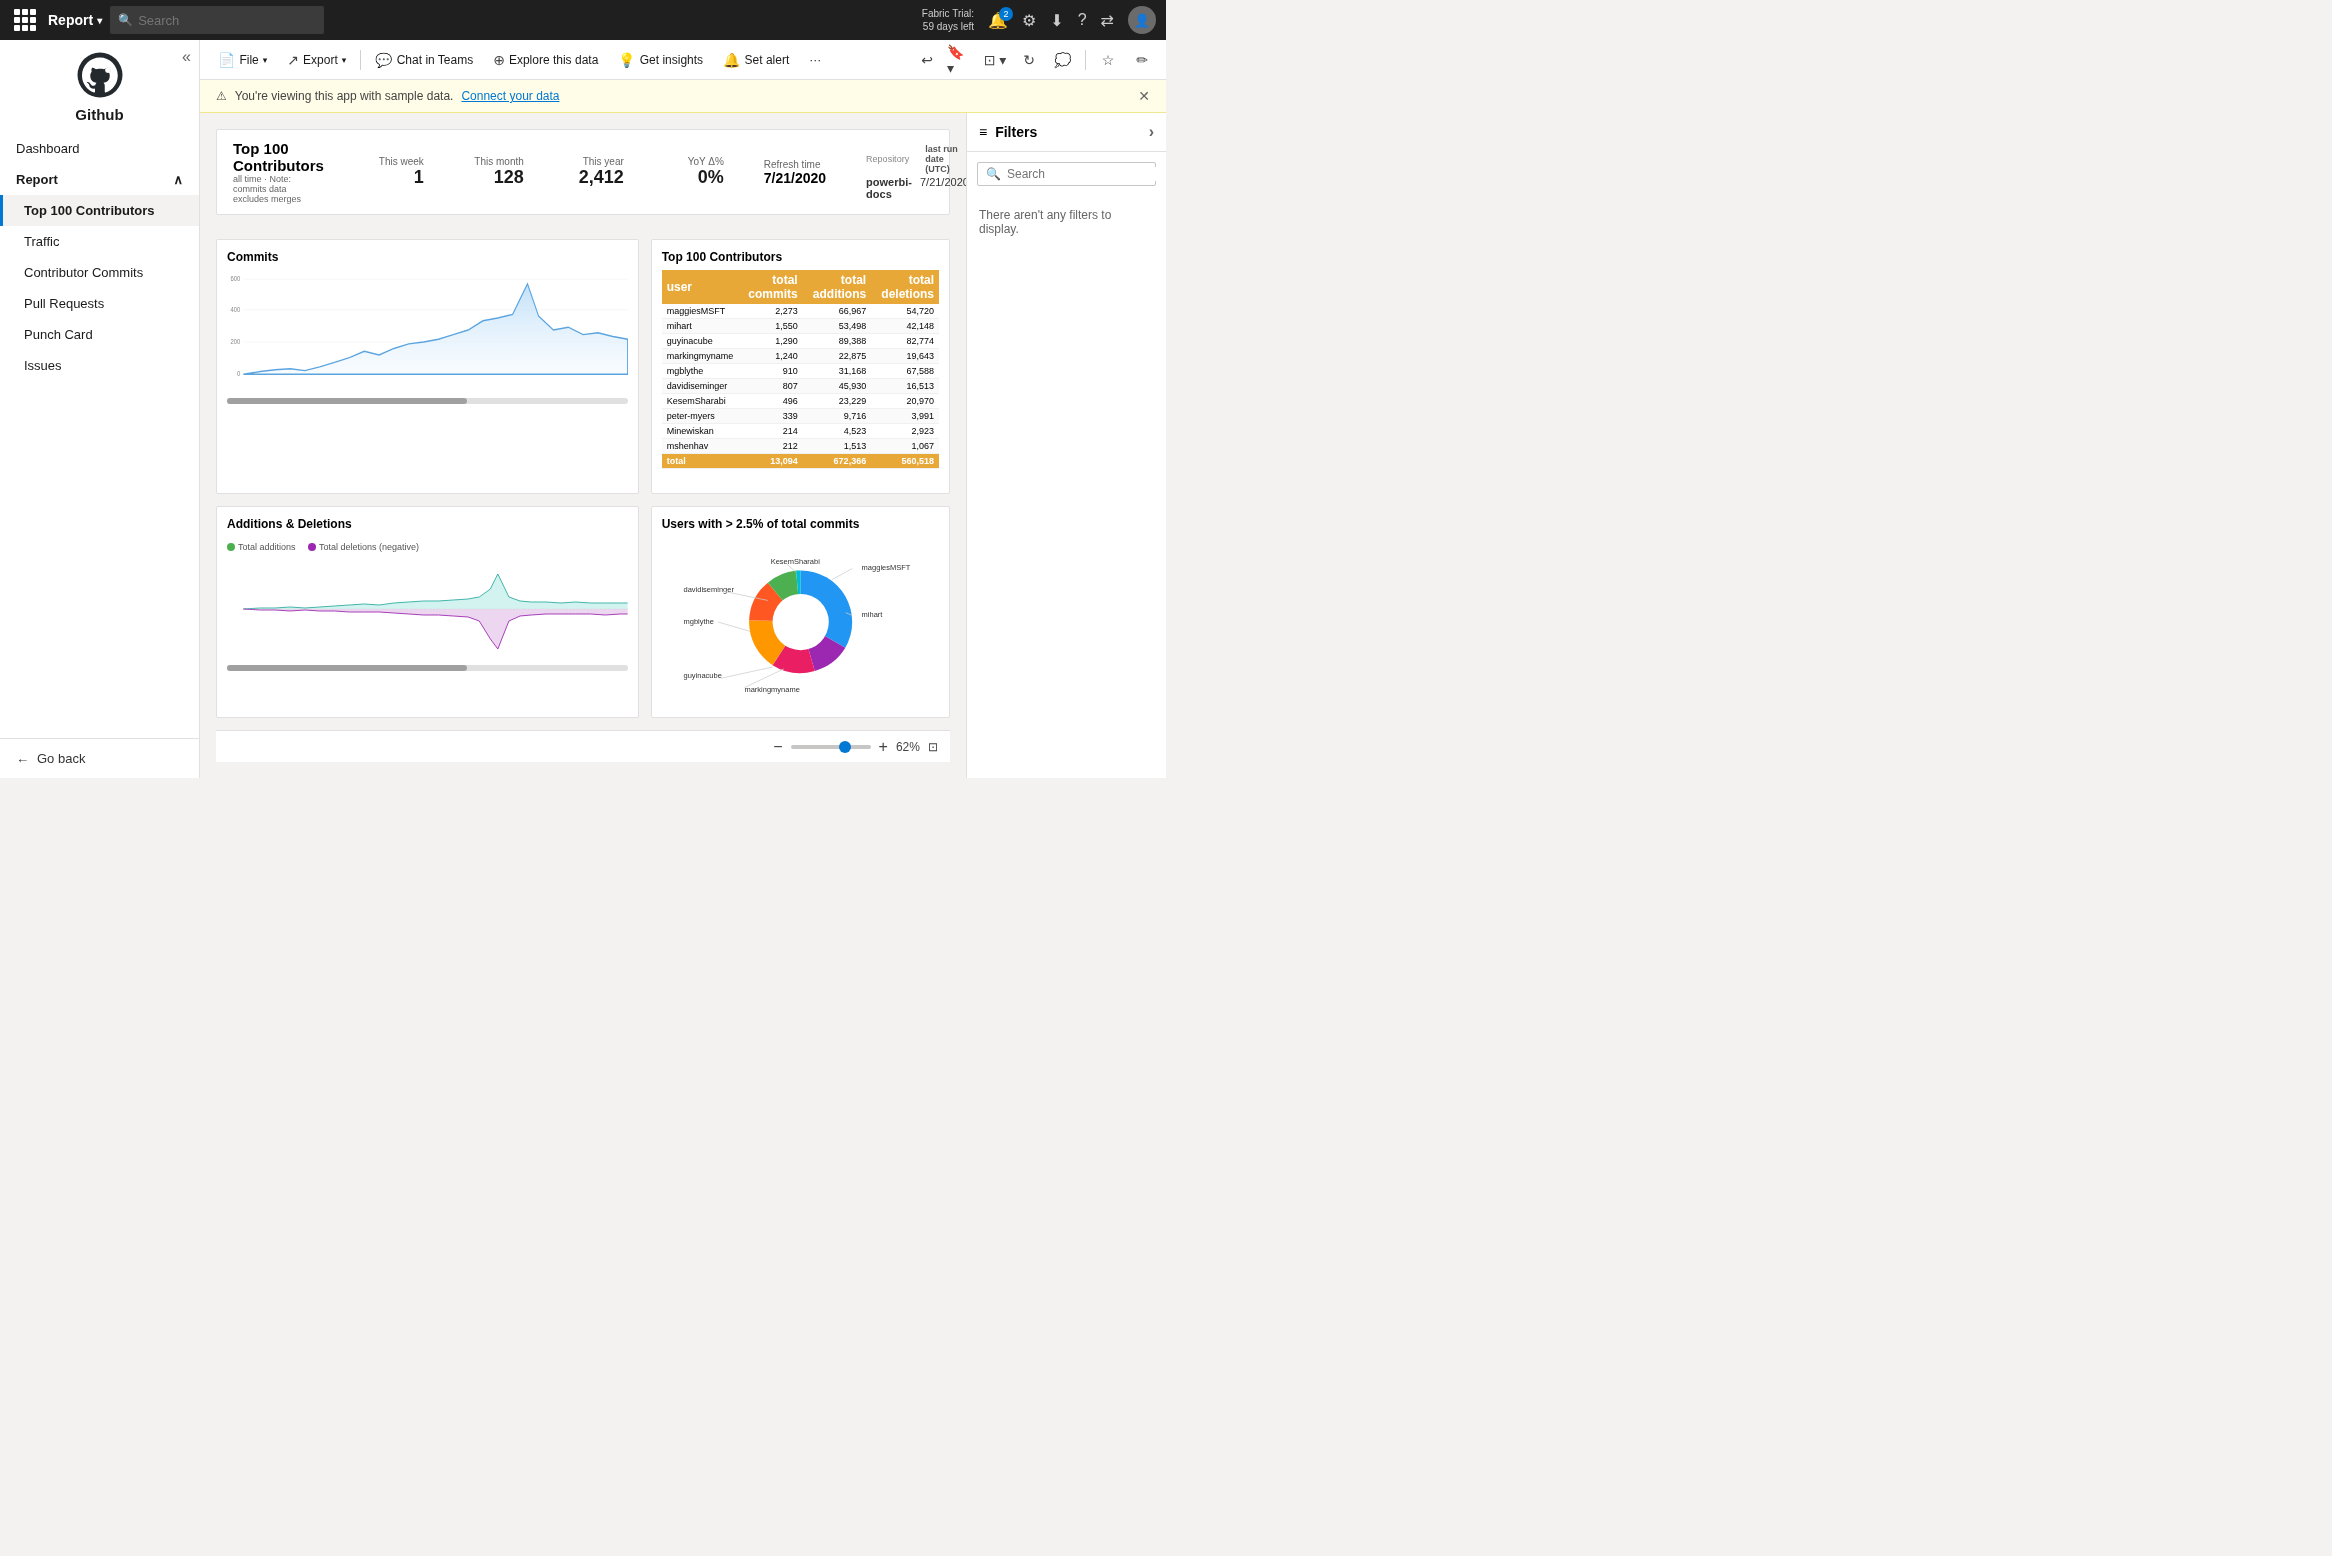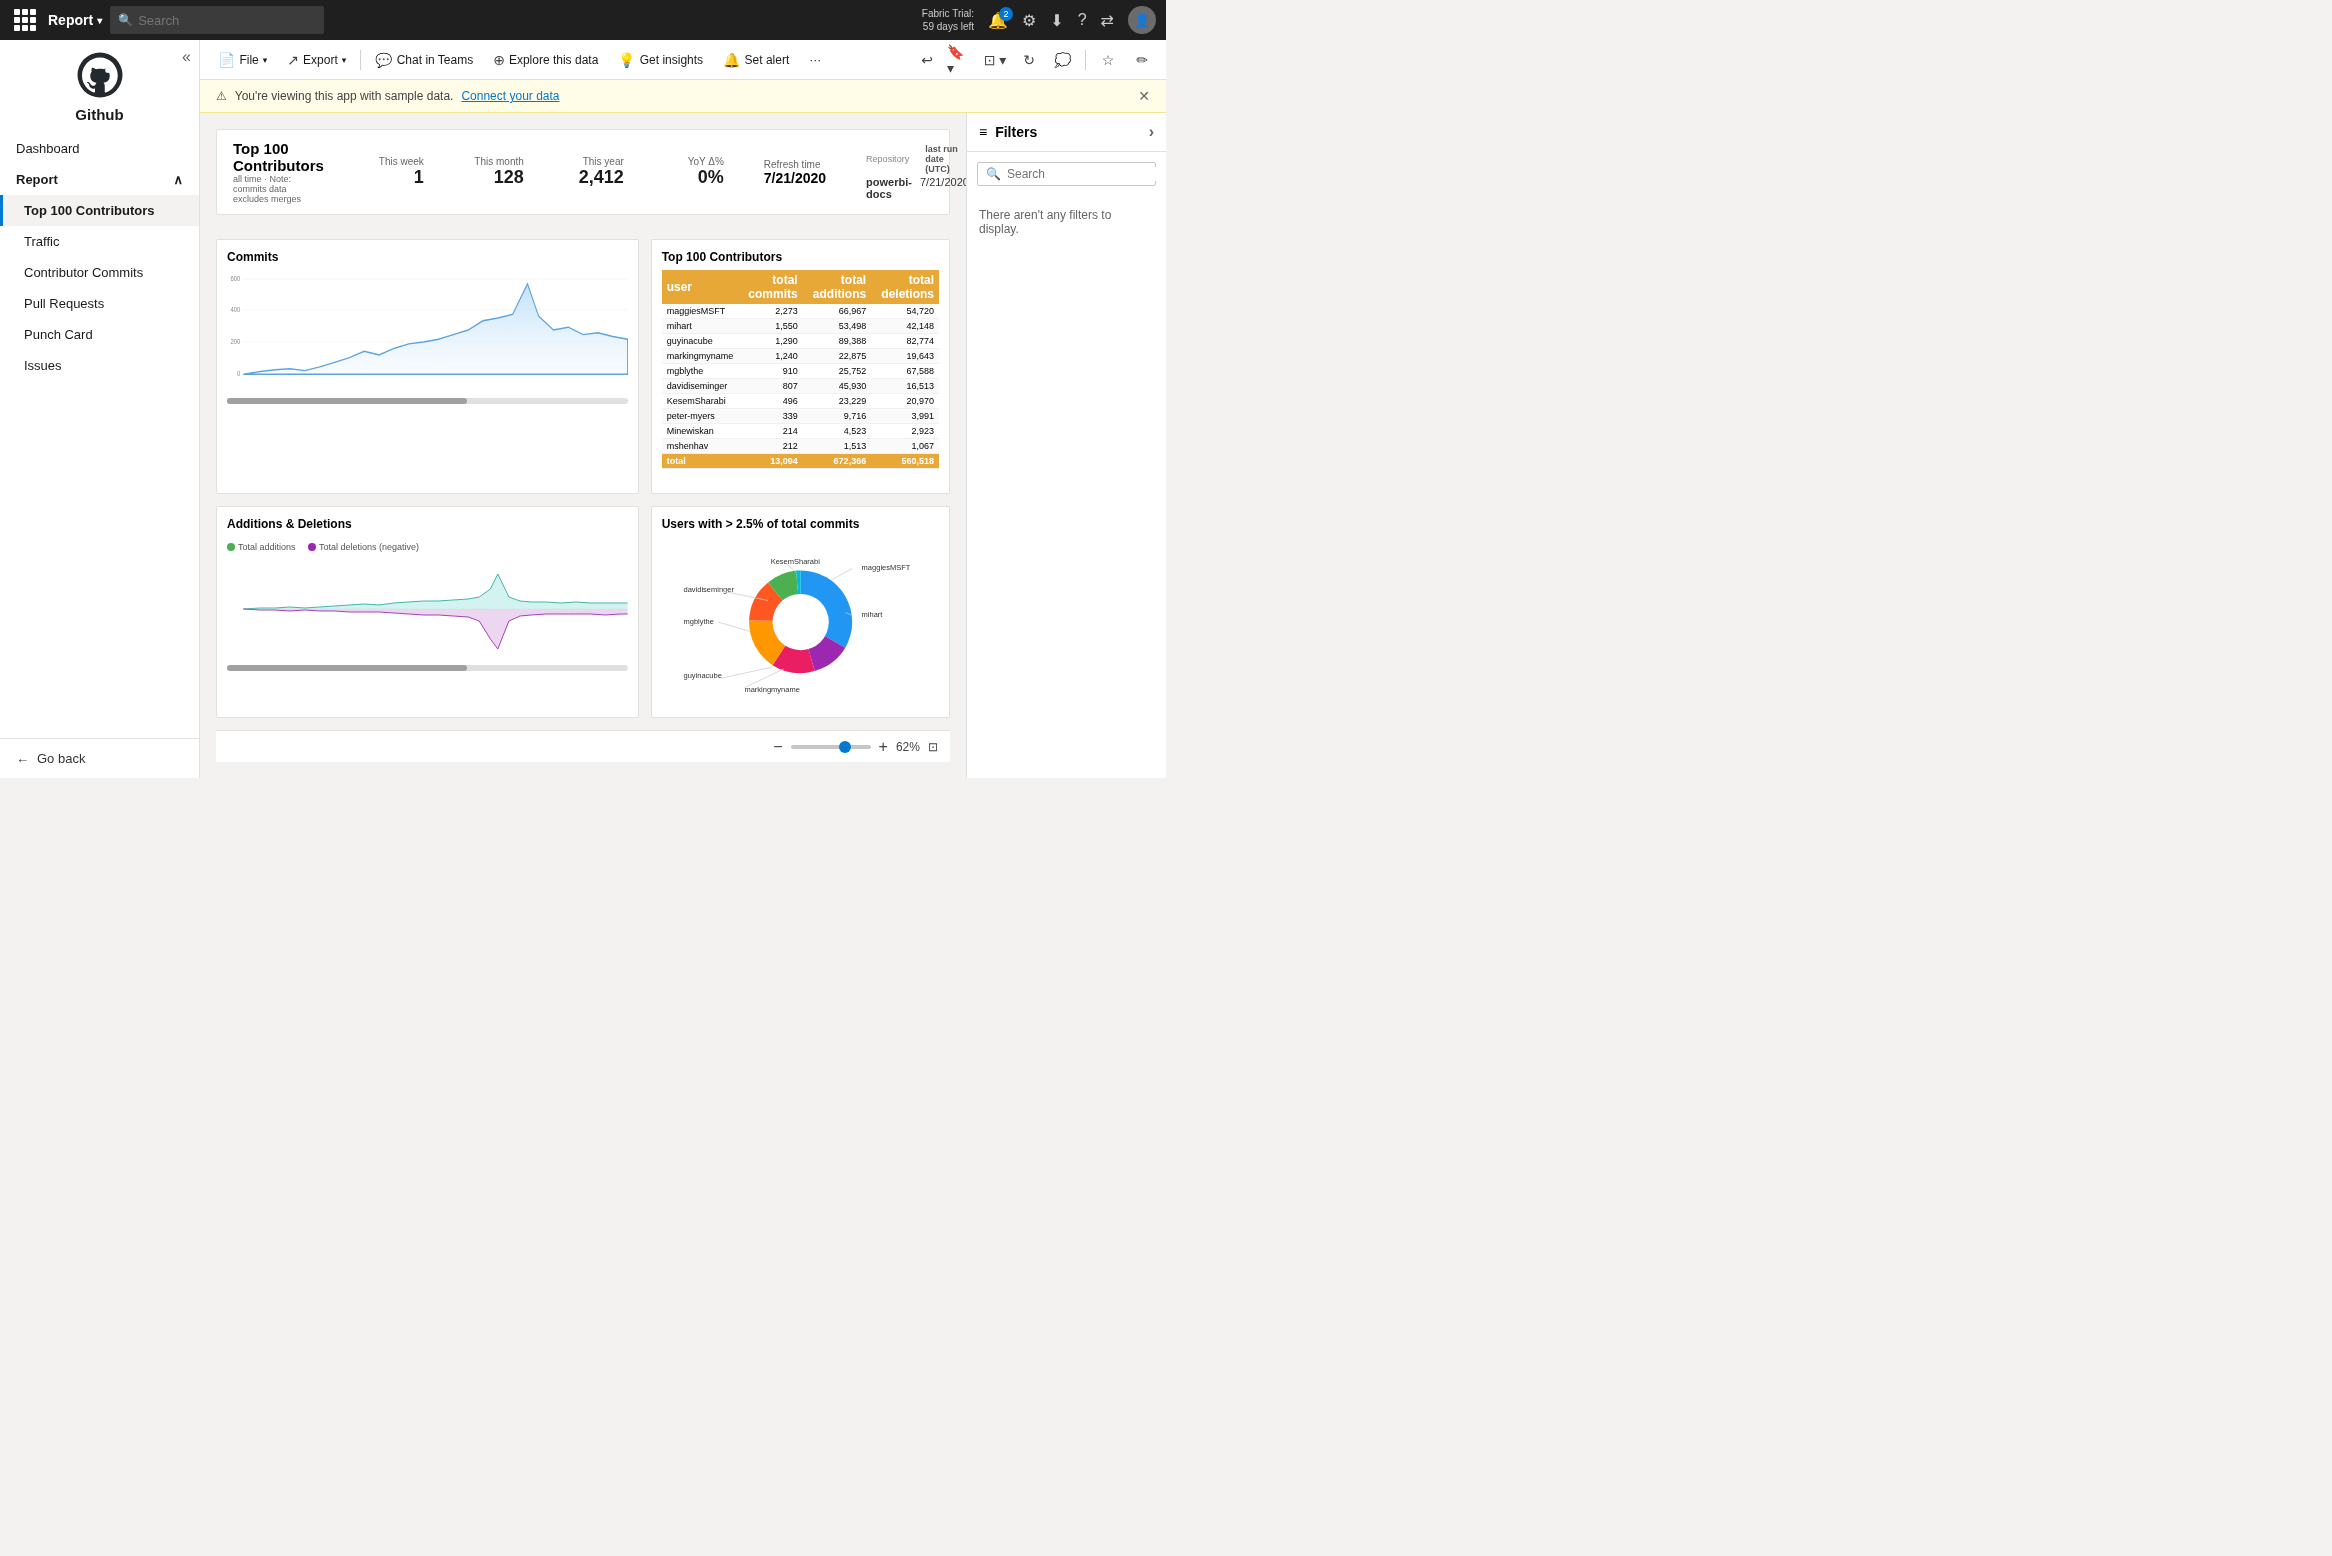--- a/index.html
+++ b/index.html
@@ -729,21 +729,21 @@
     </tr>
                   <tr>
       <td>markingmyname</td>
       <td style="text-align:right;">1,240</td>
       <td style="text-align:right;">22,875</td>
       <td style="text-align:right;">19,643</td>
     </tr>
                   <tr>
       <td>mgblythe</td>
       <td style="text-align:right;">910</td>
-      <td style="text-align:right;">25,752</td>
+      <td style="text-align:right;">31,168</td>
       <td style="text-align:right;">67,588</td>
     </tr>
                   <tr>
       <td>davidiseminger</td>
       <td style="text-align:right;">807</td>
       <td style="text-align:right;">45,930</td>
       <td style="text-align:right;">16,513</td>
     </tr>
                   <tr>
       <td>KesemSharabi</td>

